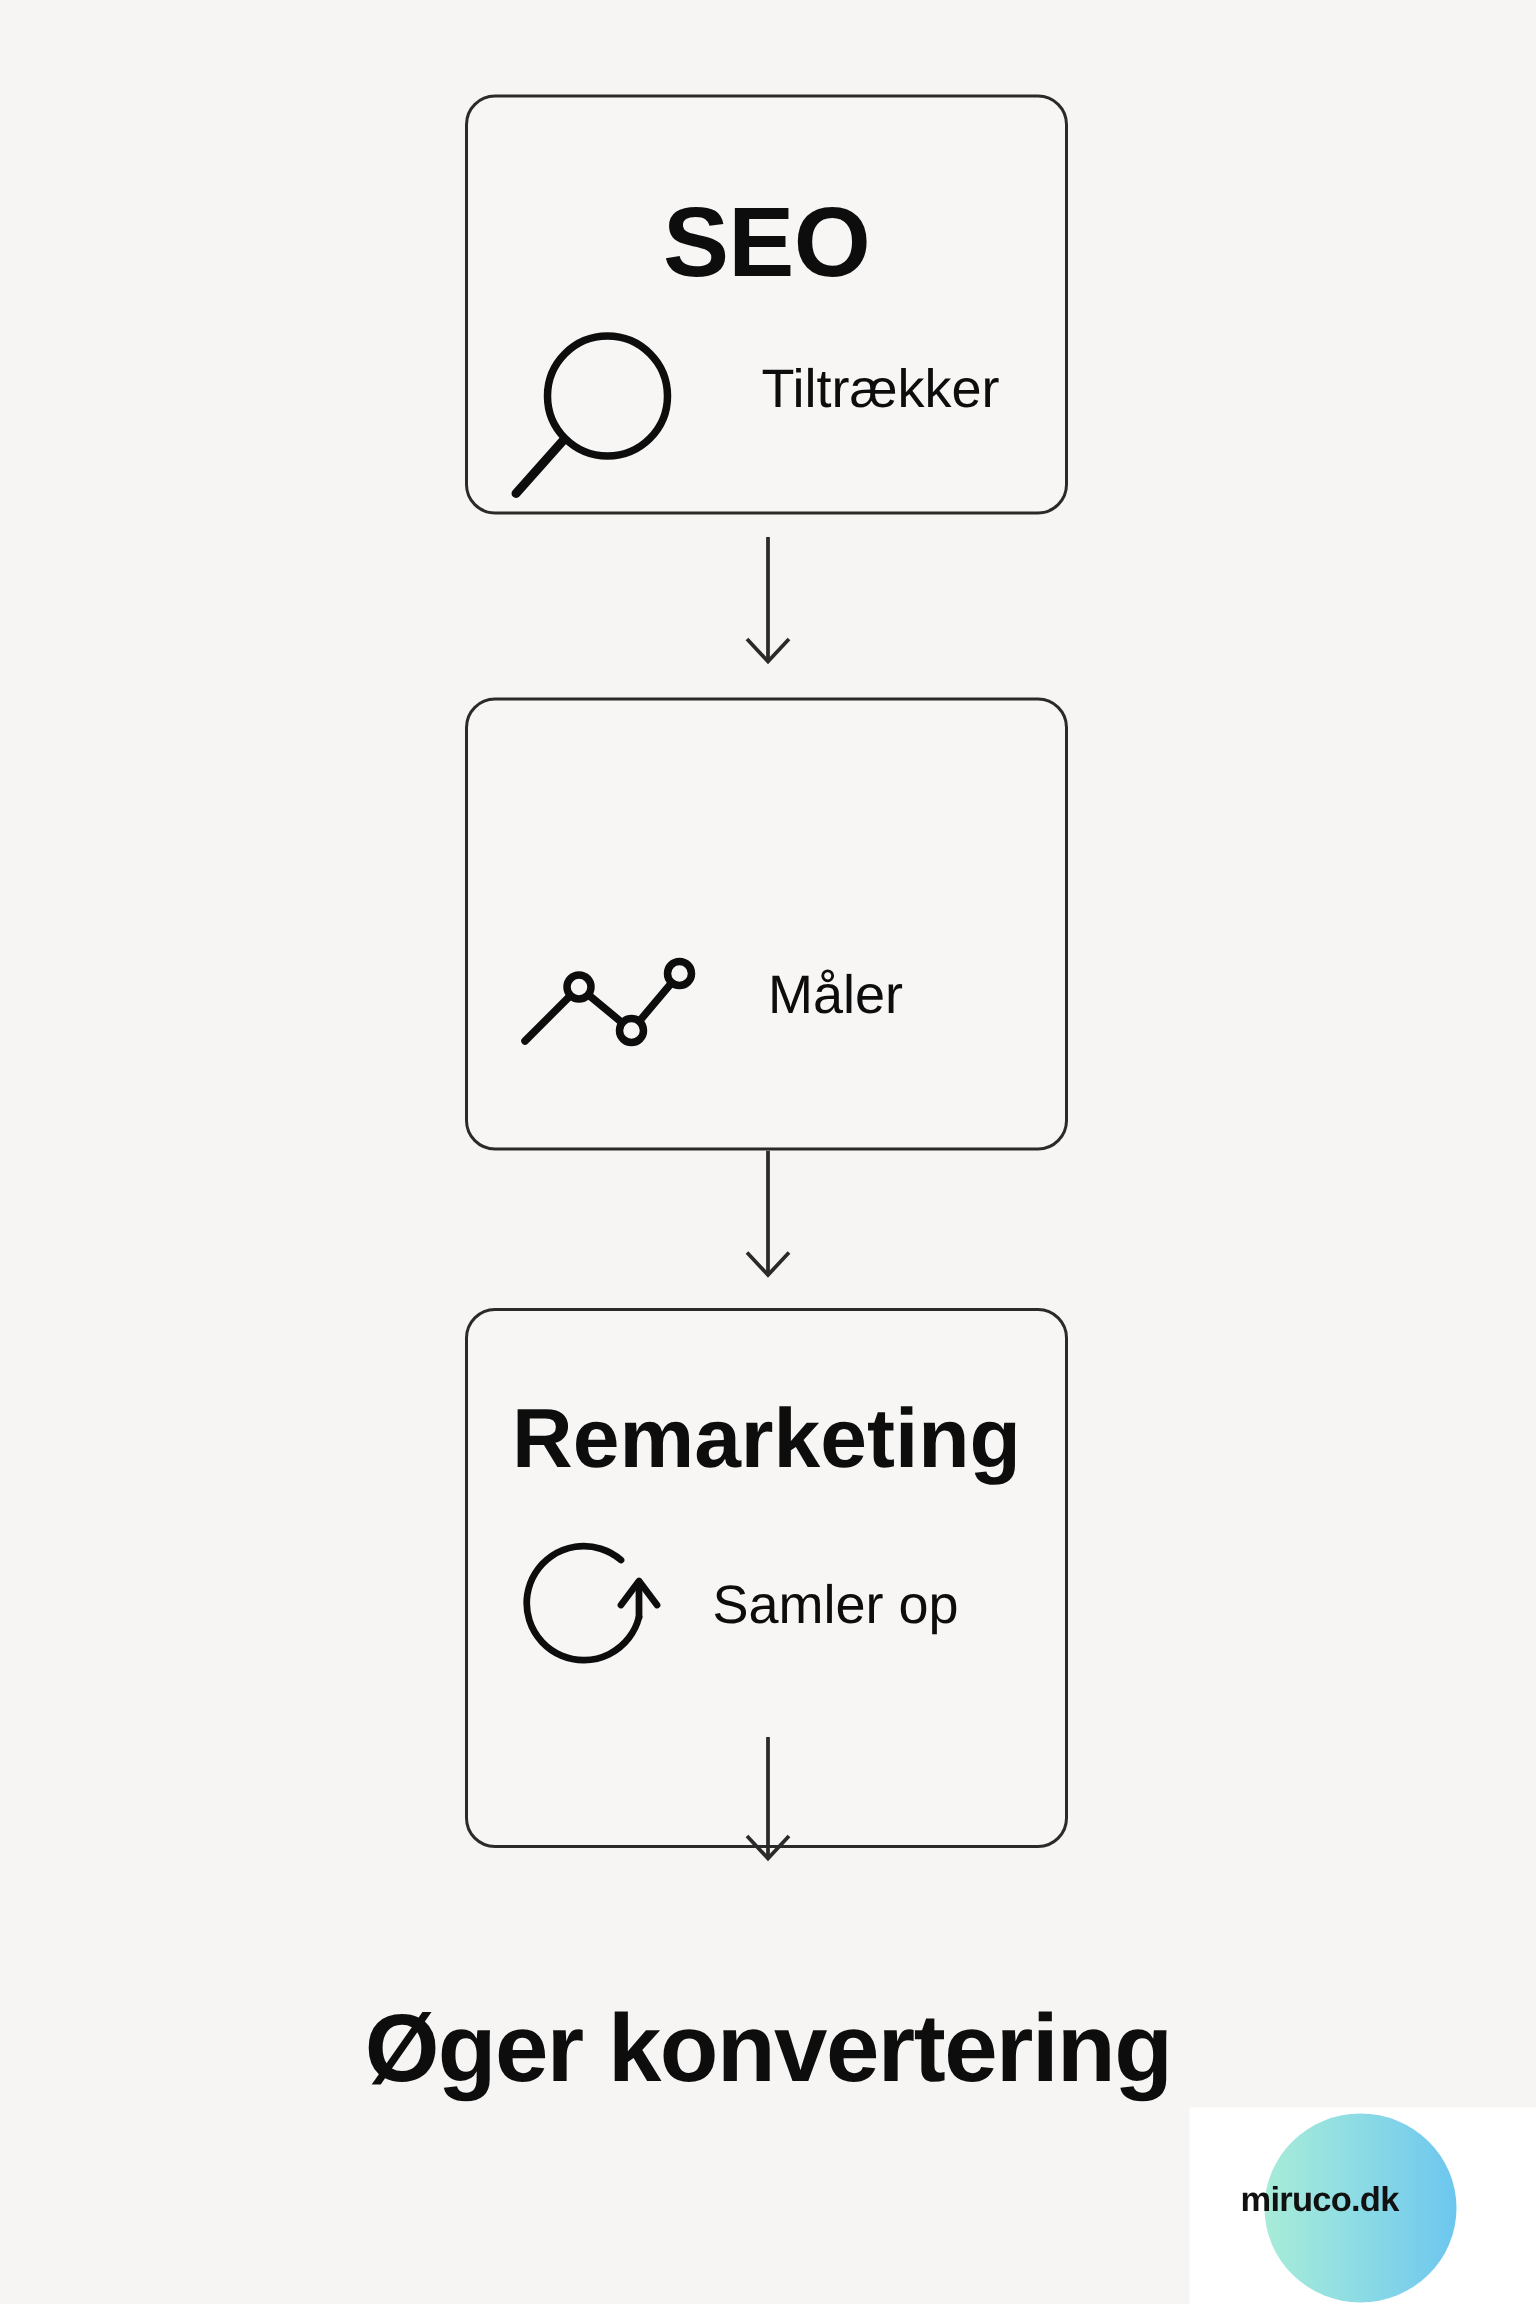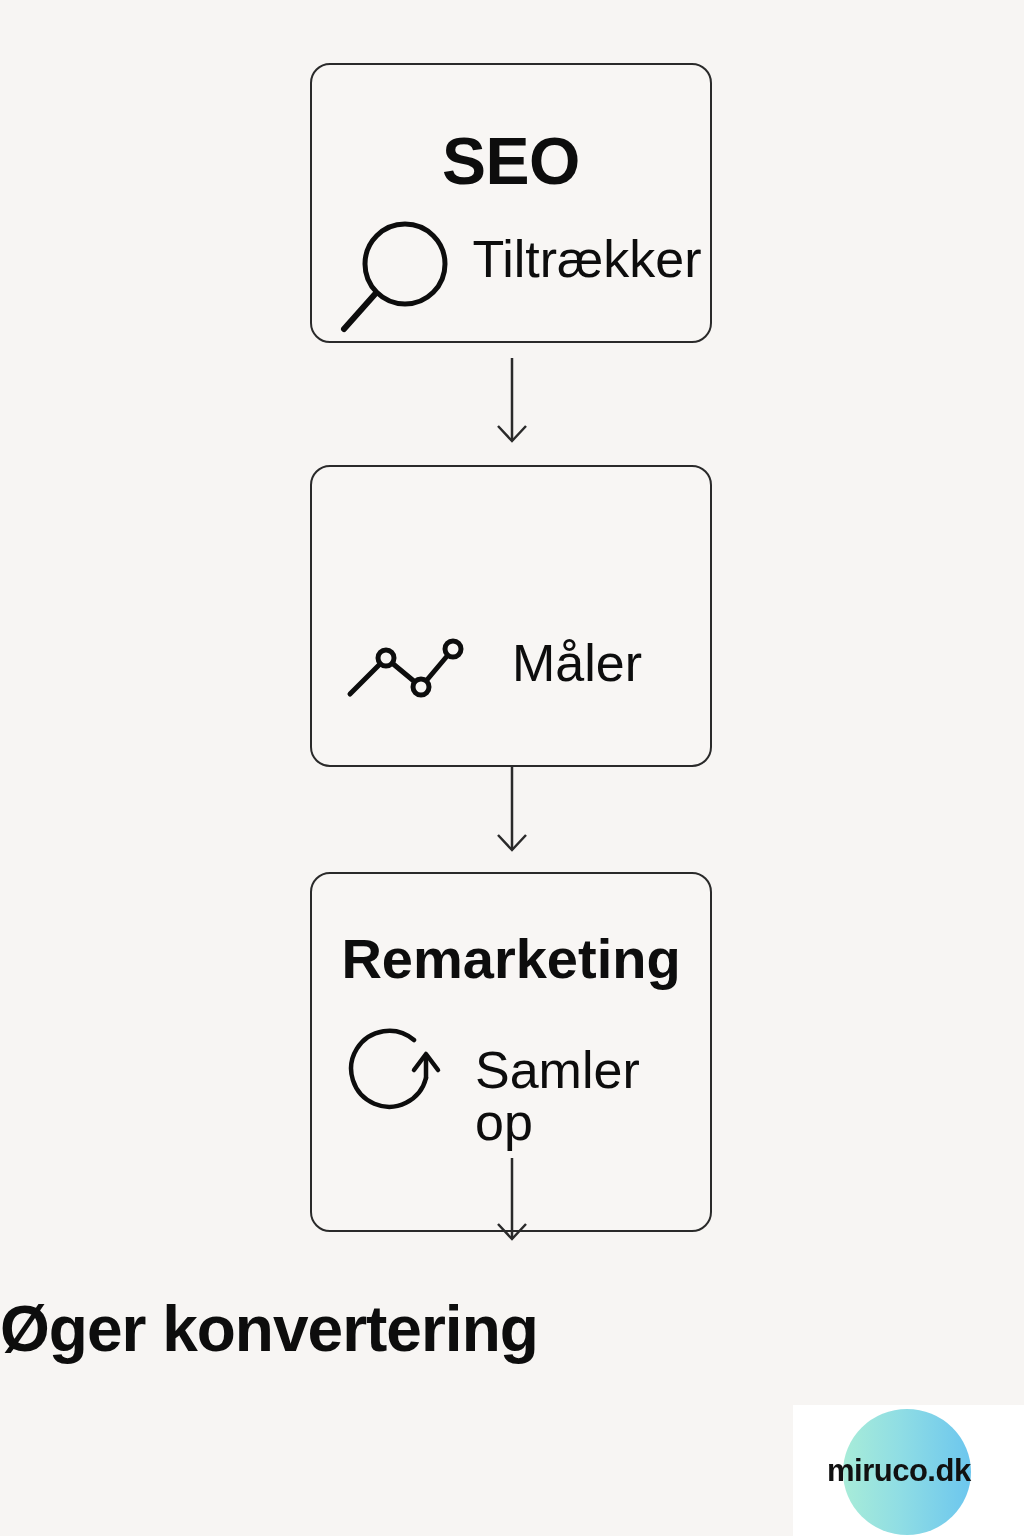--- a/index.html
+++ b/index.html
@@ -12,36 +12,36 @@
     .box {
       position:absolute; left:310px; width:402px;
       border:2.5px solid #2a2a2a; border-radius:20px;
       background:#f8f6f4; box-sizing:border-box;
     }
     .box-title {
       position:absolute; left:0; right:0; text-align:center;
       font-weight:bold; letter-spacing:-0.5px;
     }
     .row { position:absolute; }
-    .desc { position:absolute; font-size:52px; line-height:52px; }
+    .desc { position:absolute; font-size:36px; line-height:52px; }
     .arrow { position:absolute; left:495px; width:34px; }
     .final {
-      position:absolute; left:0; right:0; top:1292px; 
+      position:absolute; left:0; right:0; top:1328px; text-align:center;
       font-size:64px; font-weight:bold; letter-spacing:-1px;
     }
     .logo-wrap {
       position:absolute; left:793px; top:1405px; width:231px; height:131px;
       background:#ffffff;
     }
     .logo-blob {
       position:absolute; left:50px; top:4px; width:128px; height:126px; border-radius:50%;
       background:linear-gradient(90deg, #a8ecd8 0%, #8fdde4 45%, #6cc6ee 100%);
     }
     .logo-text {
-      position:absolute; left:34px; top:48px; font-size:31px; font-weight:bold; color:#111;
+      position:absolute; left:34px; top:48px; font-size:23px; font-weight:bold; color:#111;
       letter-spacing:-0.5px;
     }
   </style>
 </head>
 <body>
 
 <div class="box" style="top:43px; height:280px;margin-top:20px;">
   <div class="box-title" style="top:58px; font-size:66px;">SEO</div>
   <svg class="row" style="left:24px; top:154px;" width="120" height="120" viewBox="0 0 120 120">
     <circle cx="69" cy="45" r="40" fill="none" stroke="#0d0d0d" stroke-width="5"></circle>

